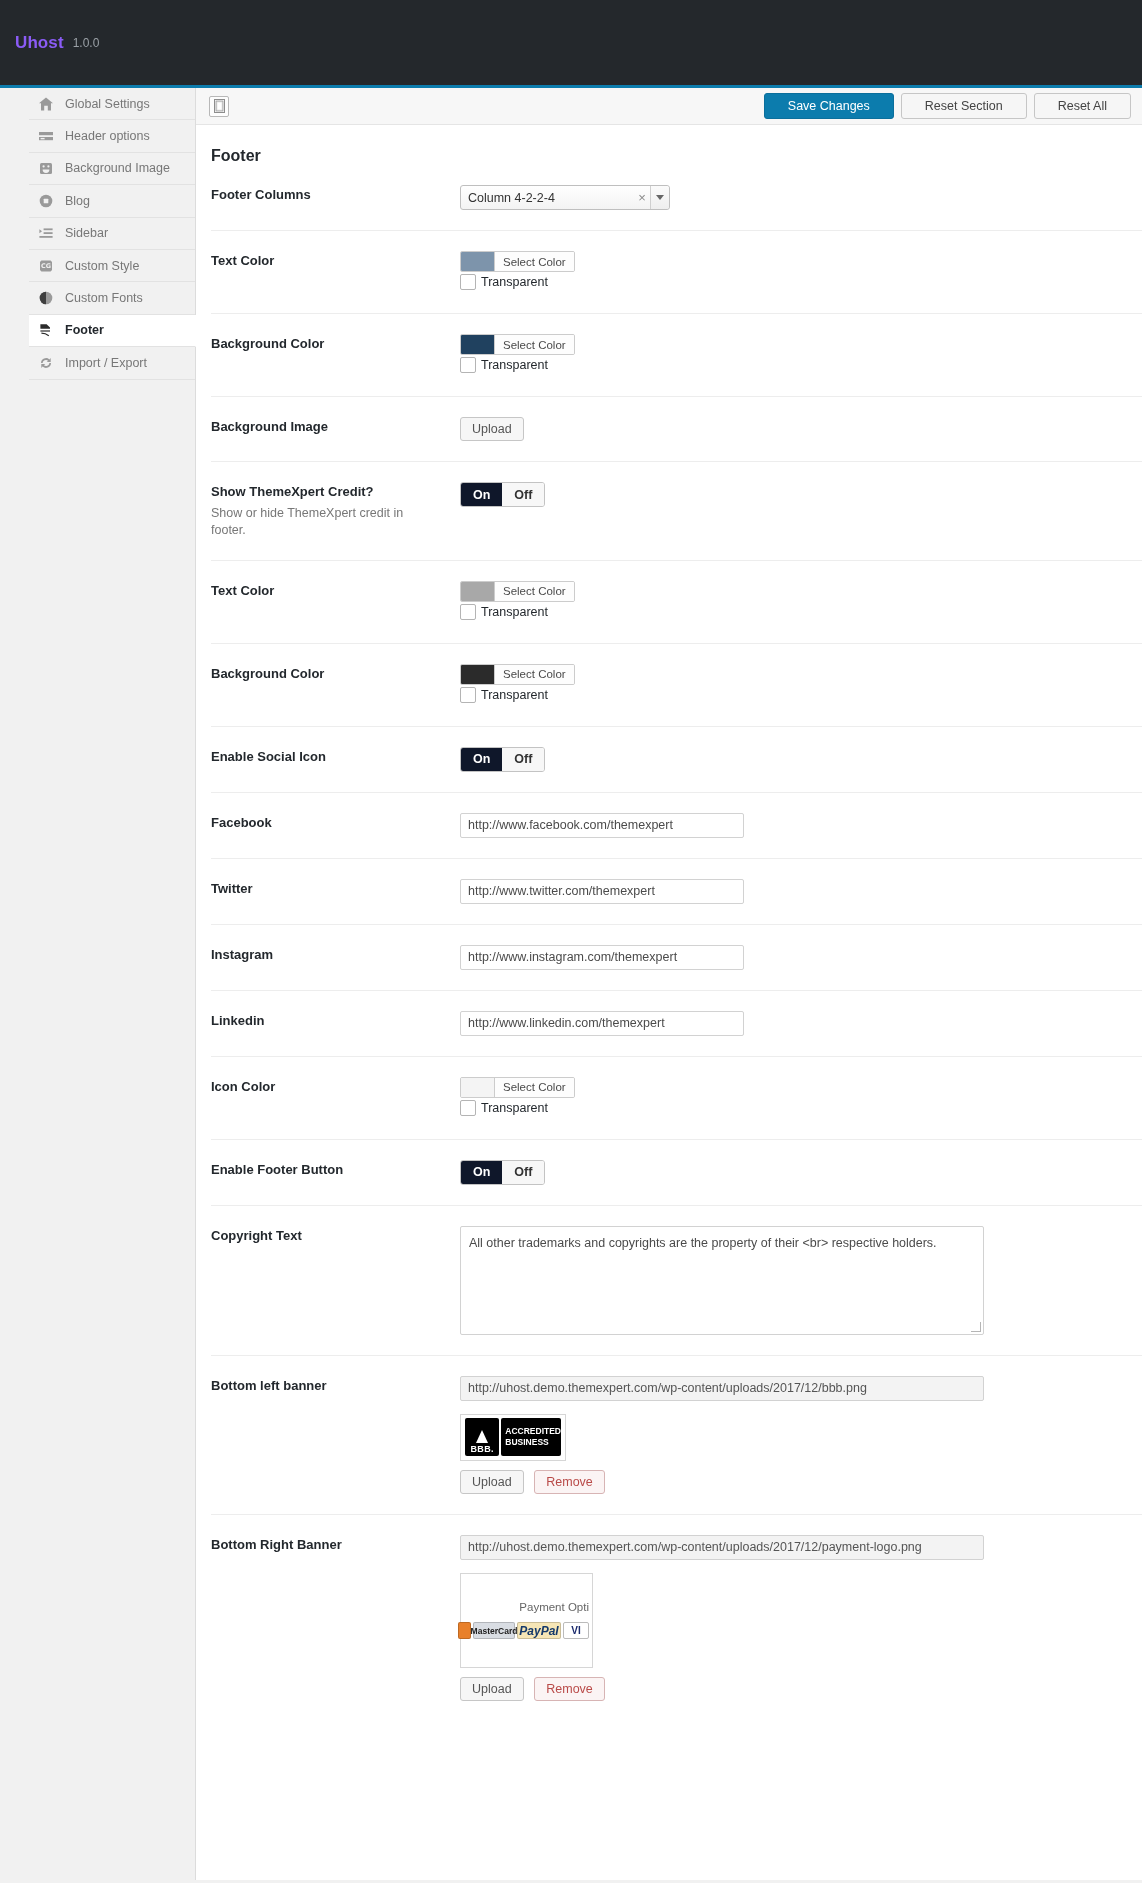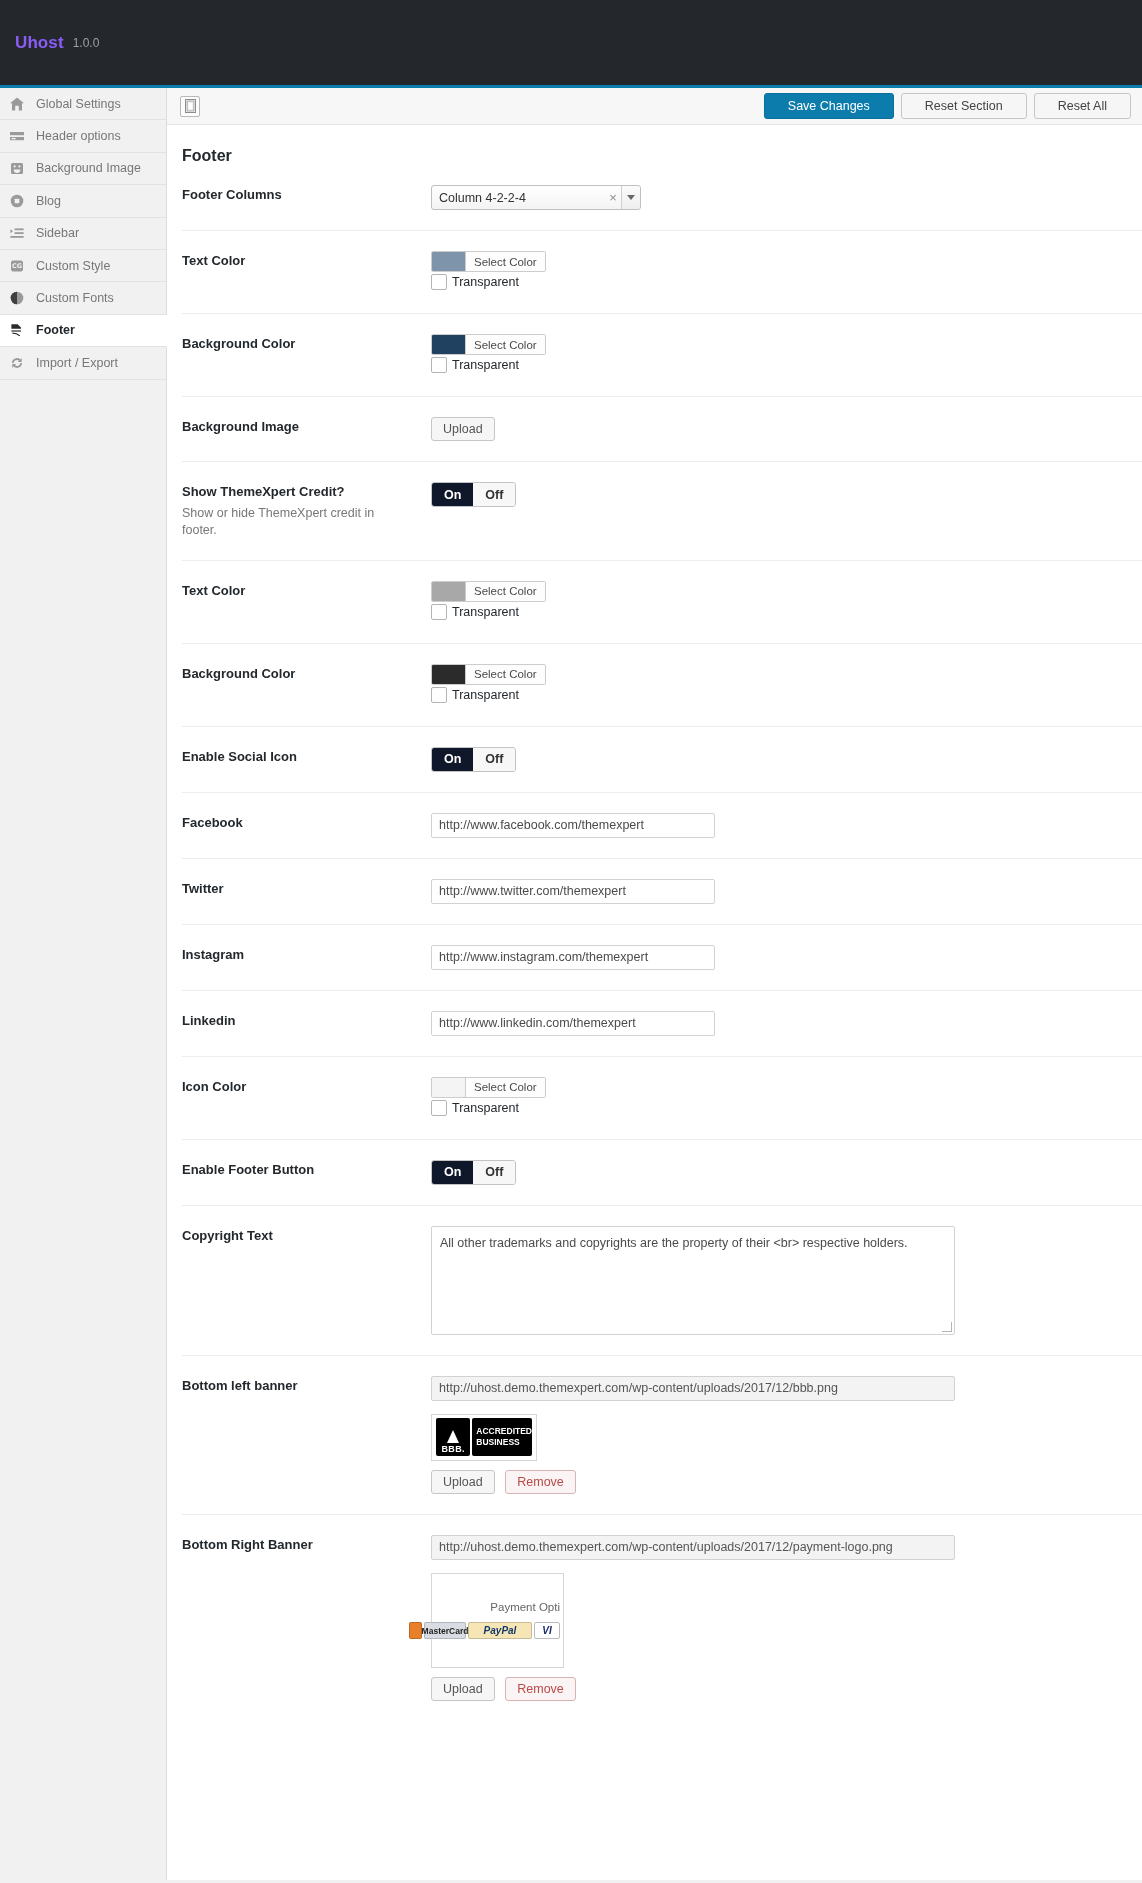--- a/index.html
+++ b/index.html
@@ -28,20 +28,21 @@
   }
 
   
   .shell { display:flex; height:calc(1883px - 91px); }
 
   
   .sidebar {
     width:167px; flex:0 0 167px;
     background:#f1f1f1;
     border-right:1px solid #dcdcdc;
+    margin-left:29px;
   }
   .nav-item {
     display:flex; align-items:center;
     height:32.4px; padding:0 0 0 8px;
     border-bottom:1px solid #e2e2e2;
     color:#777; font-size:12.5px;
     cursor:pointer;
     background:#f1f1f1;
   }
   .nav-item.active {
@@ -253,22 +254,22 @@
   .pay-title { font-size:11.5px; color:#666; margin-bottom:9px; }
   .pay-cards { display:flex; align-items:center; gap:2px; }
   .card {
     height:17px; border-radius:2px;
     display:flex; align-items:center; justify-content:center;
     font-size:8px; font-weight:bold; color:#fff;
     border:1px solid rgba(0,0,0,.18);
   }
   .card.amex { width:13px; background:#e8802a; }
   .card.mc { width:42px; background:#d9dde3; color:#222; font-size:8.5px; }
-  .card.pp { width:64px; background:#f6e6b6; color:#14396a; font-style:italic; font-size:10px; }
-  .card.visa { width:26px; background:#fff; color:#1a2a6c; font-size:10px; font-style:italic; border-color:#bbb; }
+  .card.pp { width:44px; background:#f6e6b6; color:#14396a; font-style:italic; font-size:12px; }
+  .card.visa { width:26px; background:#fff; color:#1a2a6c; font-size:10px; border-color:#bbb; }
 </style>
 </head>
 <body>
 
 <div class="topbar">
   <span class="brand-name">Uhost</span>
   <span class="brand-version">1.0.0</span>
 </div>
 
 <div class="shell">

